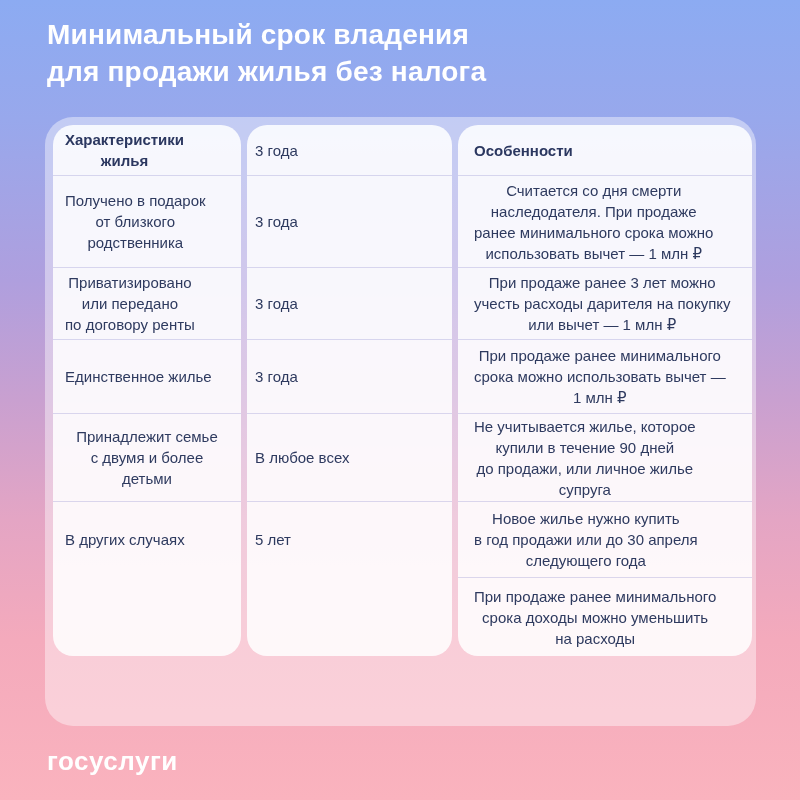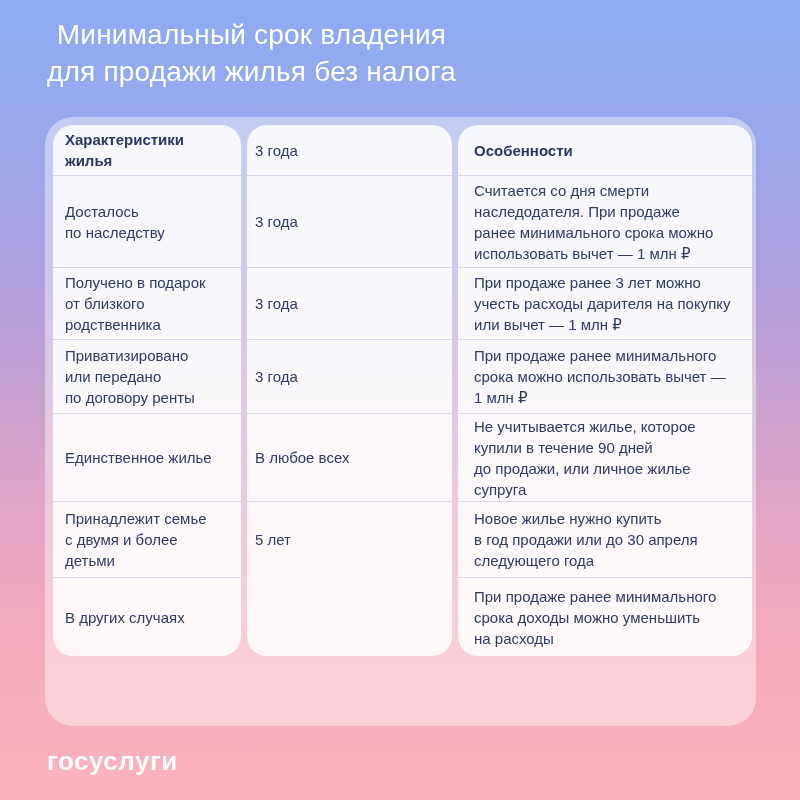--- a/index.html
+++ b/index.html
@@ -13,30 +13,30 @@
       #98a8ec 15%,
       #af9fde 35%,
       #c9a0d0 50%,
       #e4a5c4 65%,
       #f4aabc 80%,
       #fab3be 100%);
   }
   .title{
     position:absolute;left:47px;top:16px;
     color:#ffffff;
-    font-size:28px;line-height:37px;font-weight:400;
+    font-size:28px;line-height:37px;font-weight:700;
     white-space:pre-line;
     letter-spacing:0.2px;
-    text-align:center;
   }
   .card{
     position:absolute;left:45px;top:117px;
     width:711px;height:609px;
     background:rgba(255,255,255,0.42);
     border-radius:28px;
+    text-align:center;
   }
   .columns{
     position:absolute;left:8px;top:8px;
     display:flex;gap:6px;
   }
   .col{
     background:rgba(255,255,255,0.85);
     border-radius:20px;
     display:flex;flex-direction:column;
     box-sizing:border-box;
@@ -85,22 +85,20 @@
 
   <div class="title">Минимальный срок владения
 для продажи жилья без налога</div>
 
   <div class="card">
     <div class="columns">
 
       <div class="col col-1">
         <div class="cell head">Характеристики
 жилья</div>
-        <div class="cell">Досталось
-по наследству</div>
         <div class="cell">Получено в подарок
 от близкого
 родственника</div>
         <div class="cell">Приватизировано
 или передано
 по договору ренты</div>
         <div class="cell">Единственное жилье</div>
         <div class="cell">Принадлежит семье
 с двумя и более детьми</div>
         <div class="cell">В других случаях</div>

